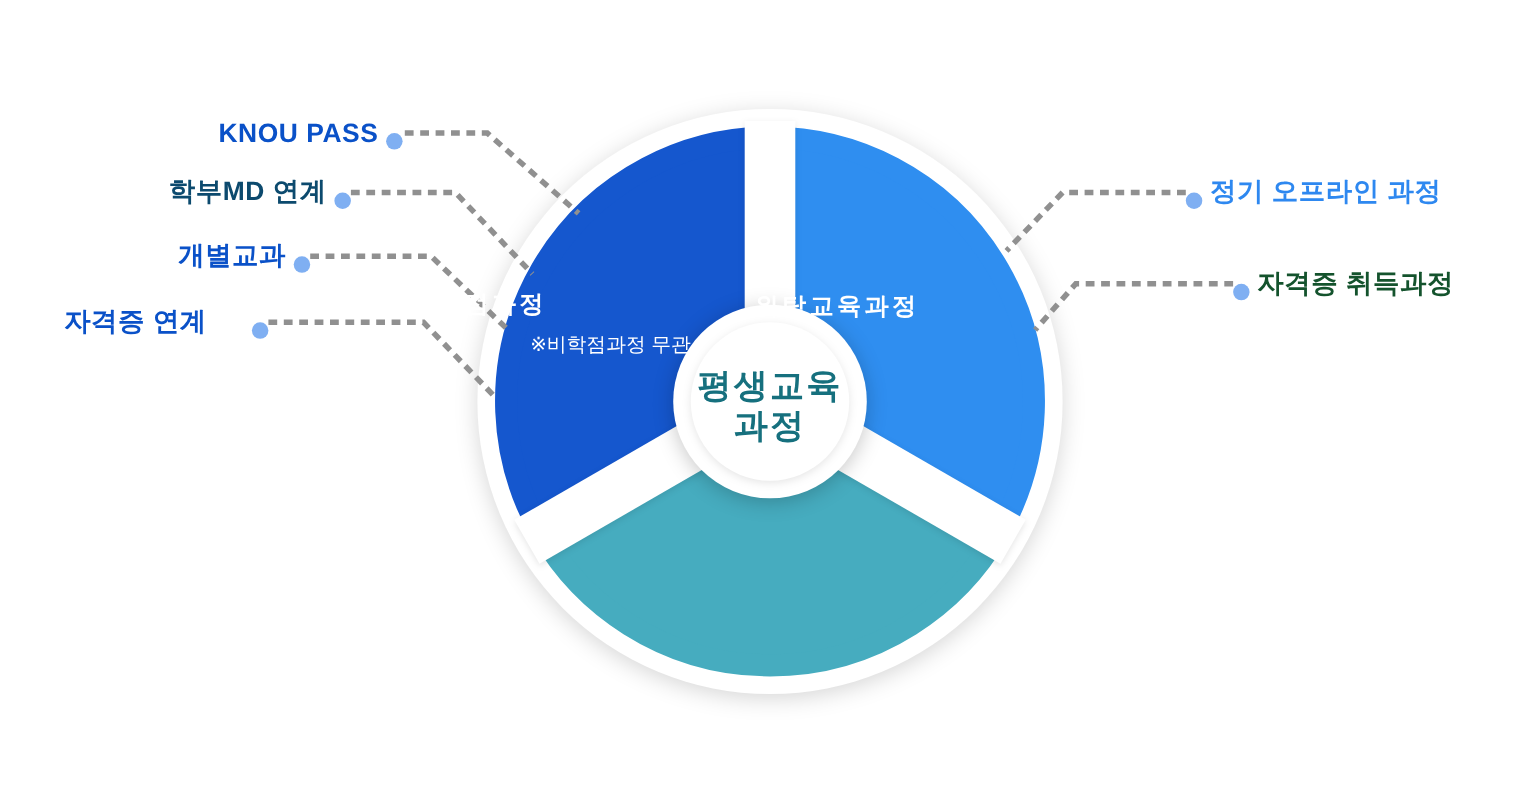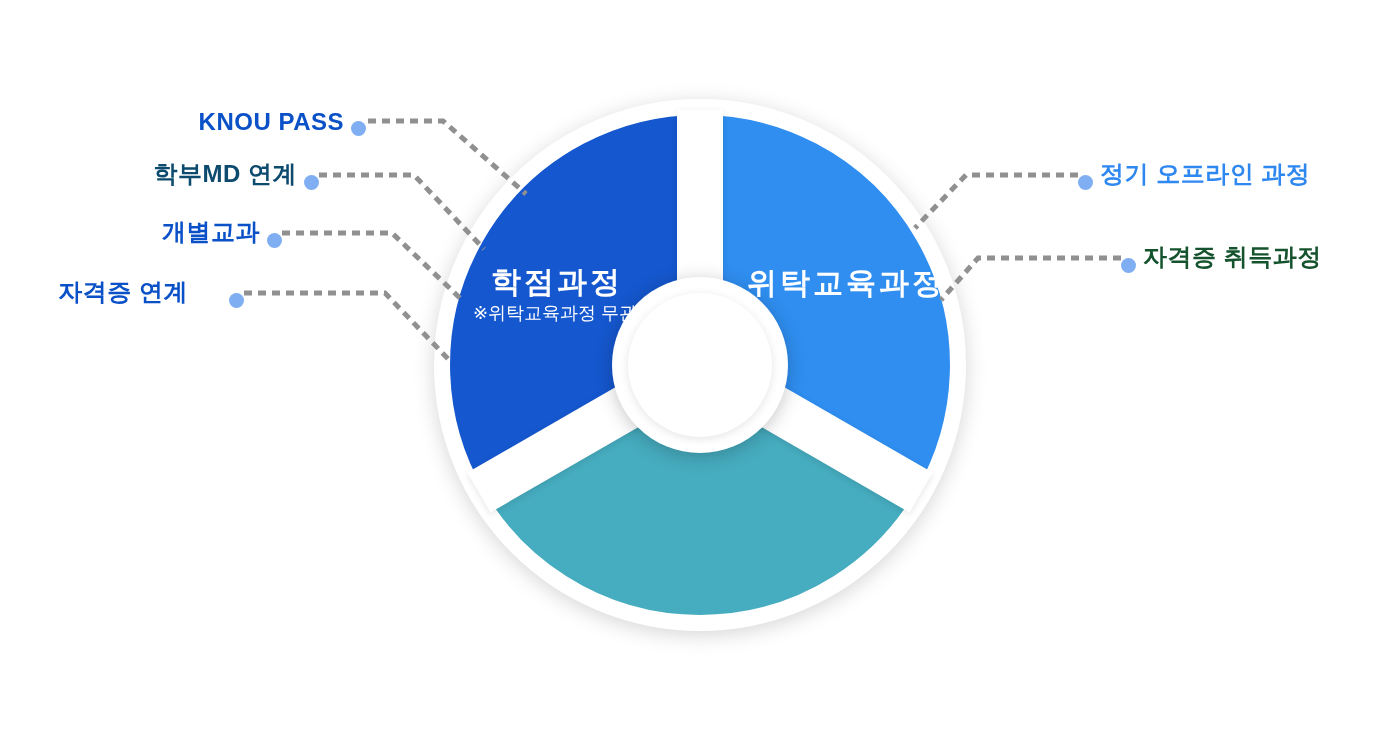--- a/index.html
+++ b/index.html
@@ -31,24 +31,23 @@
     letter-spacing: 0.5px;
     white-space: nowrap;
   }
   .callout .bullet {
     width: 15px; height: 15px; border-radius: 50%;
     flex: 0 0 auto;
   }
   .seg-label {
     position: absolute;
     width: 320px;
-    text-align: center;
     color: #ffffff;
     font-weight: bold;
-    font-size: 30px;
+    font-size: 22px;
     letter-spacing: 3px;
     white-space: nowrap;
   }
   .seg-note {
     position: absolute;
     width: 320px;
     text-align: center;
     color: #ffffff;
     font-weight: normal;
     font-size: 18px;
@@ -118,17 +117,21 @@
   <div class="callout" style="top:160px; left:1078px; color:#2E88F0;">
     <span class="bullet" style="background:#7FAFF2;"></span>
     <span>정기 오프라인 과정</span>
   </div>
   <div class="callout" style="top:243px; left:1121px; color:#14532d;">
     <span class="bullet" style="background:#7FAFF2;"></span>
     <span>자격증 취득과정</span>
   </div>
 
   <div class="seg-label" style="left:397px; top:262px;">학점과정</div>
-  <div class="seg-note" style="left:395px; top:301px;">※위탁교육과정 무관</div>
+  <div class="seg-note" style="left:395px; top:301px;">※비학점과정 무관</div>
   <div class="seg-label" style="left:686px; top:263px;">위탁교육과정</div>
 
+  <div class="center-title" style="color:#16707E;">
+    <div>평생교육</div>
+    <div>과정</div>
+  </div>
 
 </div>
 
 </body></html>

